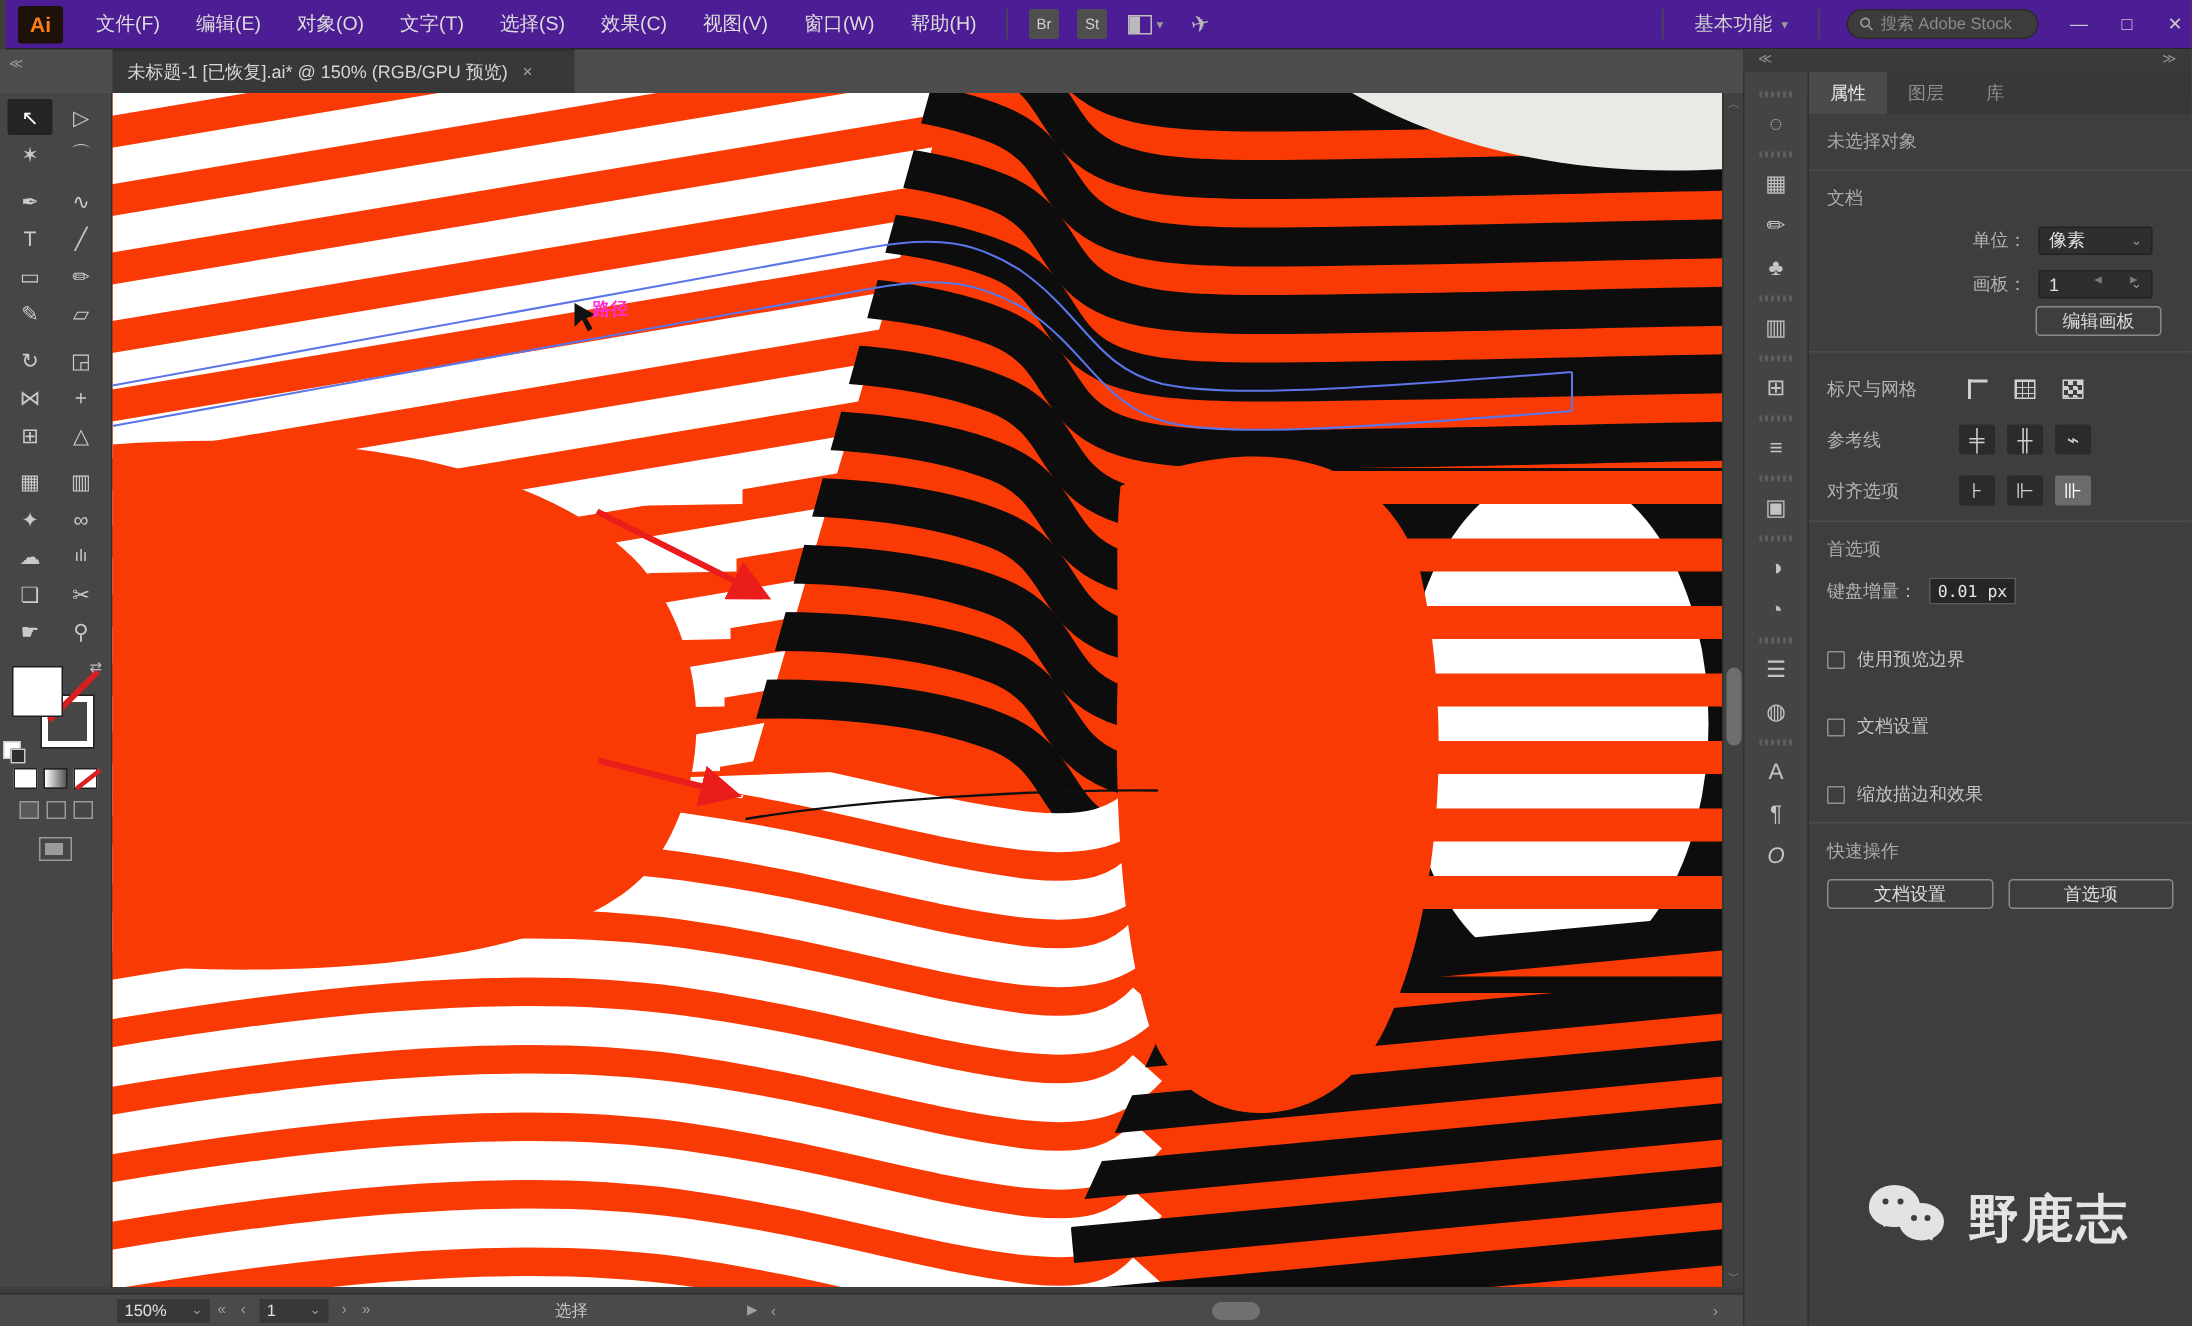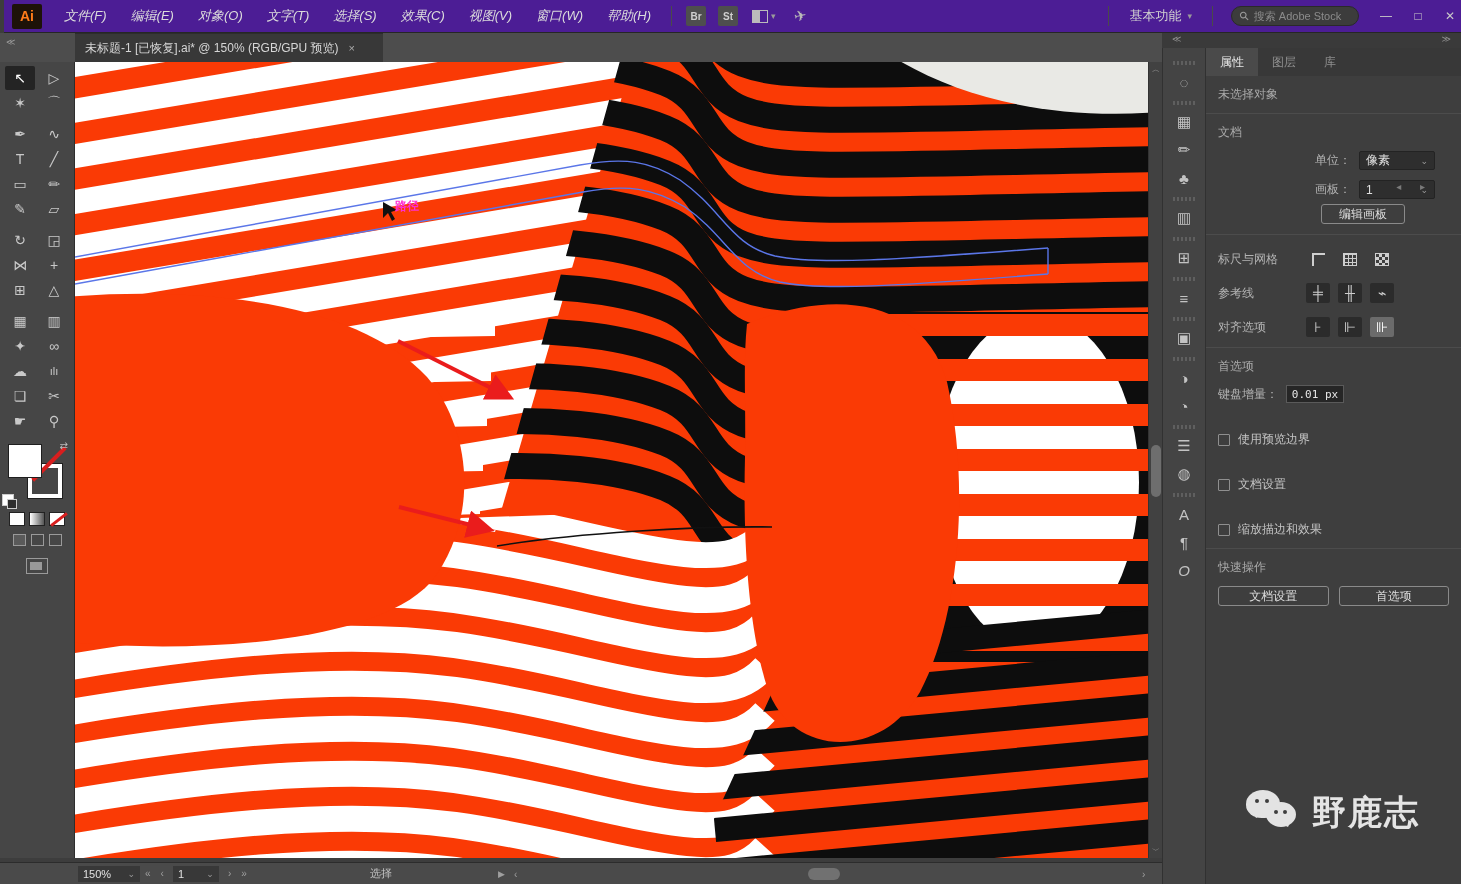--- a/index.html
+++ b/index.html
@@ -5,24 +5,24 @@
   * { margin:0; padding:0; box-sizing:border-box; }
   html,body { width:1461px; height:884px; overflow:hidden; background:#3d3d3d;
     font-family:"Liberation Sans","DejaVu Sans",sans-serif; }
   .app { position:relative; width:1461px; height:884px; background:#3d3d3d; }
 
   
   .titlebar { position:absolute; left:4px; top:0; width:1461px; height:33px; background:#4c1d95;
     display:flex; align-items:center; color:#dcdcdc; font-size:13px; border-bottom:1px solid #262626;}
   .ai-logo { width:30px; height:25px; margin:0 10px 0 8px; background:#1d1208; color:#ff7c1a;
     font-weight:bold; font-size:14px; display:flex; align-items:center; justify-content:center; border-radius:2px;}
-  .menu-item { padding:0 12px; height:33px; display:flex; align-items:center; cursor:default;font-style:italic;}
+  .menu-item { padding:0 12px; height:33px; display:flex; align-items:center; cursor:default;}
   .tb-sep { width:1px; height:20px; background:#4a4a4a; margin:0 8px;}
   .mini-app { width:20px; height:20px; background:#4e4e4e; color:#cfcfcf; font-size:10px; border-radius:2px;
-    display:flex; align-items:center; justify-content:center; margin:0 6px;font-weight:bold;}
+    display:flex; align-items:center; justify-content:center; margin:0 6px;}
   .layout-ic { display:flex; align-items:center; gap:3px; margin:0 8px; color:#bbb;}
   .layout-sq { width:16px; height:13px; border:1px solid #bbb; display:grid; grid-template-columns:7px 1fr; }
   .layout-sq i { background:#bbb; display:block;}
   .send-ic { color:#b9b9b9; font-size:15px; margin:0 10px; transform:rotate(-12deg);}
   .tb-right { margin-left:auto; display:flex; align-items:center;}
   .workspace { display:flex; align-items:center; gap:6px; color:#d0d0d0; padding:0 12px;}
   .chev { font-size:9px; color:#9a9a9a;}
   .searchbox { width:128px; height:20px; background:#3c3c3c; border:1px solid #2a2a2a; border-radius:10px;
     display:flex; align-items:center; padding:0 8px; gap:5px; margin:0 10px;}
   .searchbox .mag { color:#9a9a9a; font-size:12px; transform:rotate(-45deg);}
@@ -95,21 +95,21 @@
   .rsection { padding:10px 12px 0;}
   .muted { color:#a9a9a9;}
   .divider { height:1px; background:#4c4c4c; margin:10px 0 0;}
   .formrow { display:flex; align-items:center; justify-content:flex-end; margin-top:10px; gap:8px; padding-right:26px;}
   .flabel { color:#b3b3b3;}
   .selectbox { width:76px; height:19px; background:#2e2e2e; border:1px solid #232323; border-radius:2px;
     display:flex; align-items:center; justify-content:space-between; padding:0 6px; color:#e0e0e0;}
   .abarrows { color:#7a7a7a; font-size:10px; letter-spacing:8px; margin-left:2px;}
   .btn { border:1px solid #8a8a8a; border-radius:3px; color:#dedede; background:transparent;
     height:20px; display:flex; align-items:center; justify-content:center; font-size:12px;}
-  .editbtn { width:84px; margin:12px 56px 0 auto;}
+  .editbtn { width:84px; margin:12px 20px 0 auto;}
   .iconrow { display:flex; align-items:center; margin-top:14px; padding:0 12px;}
   .iconrow .lbl { width:88px; color:#b3b3b3;}
   .ric { width:24px; height:20px; display:flex; align-items:center; justify-content:center; color:#cfcfcf;
     font-size:14px; margin-right:8px;}
   .ric.dark { background:#2b2b2b; border-radius:2px;}
   .ric.lit { background:#6b6b6b; border-radius:2px; color:#fff;}
   .ruler-l { width:13px; height:13px; border-left:2px solid #cfcfcf; border-top:2px solid #cfcfcf;}
   .grid-ic { width:14px; height:13px;
     background:
       linear-gradient(#cfcfcf 1px,transparent 1px) 0 0/100% 4px,

